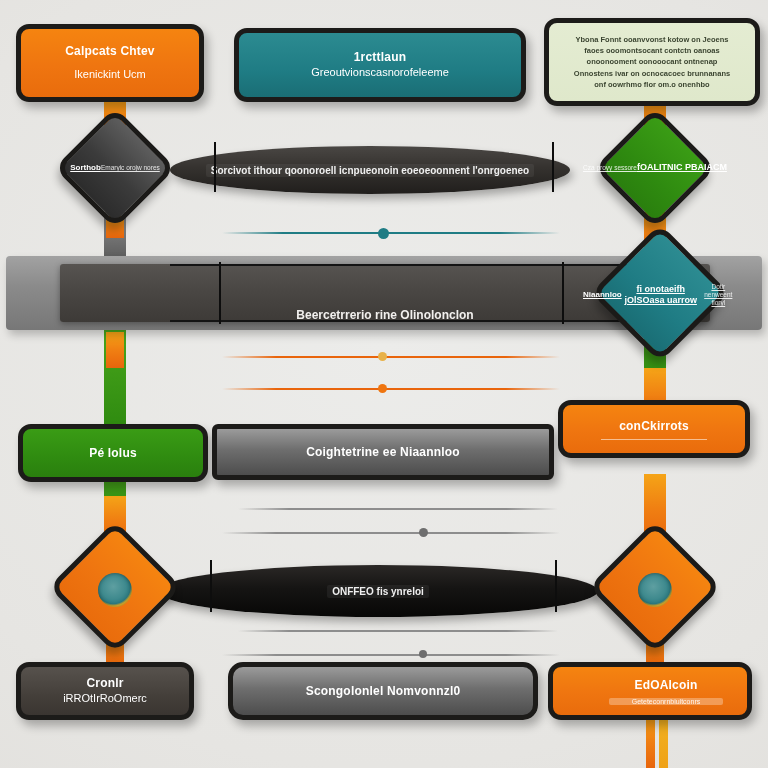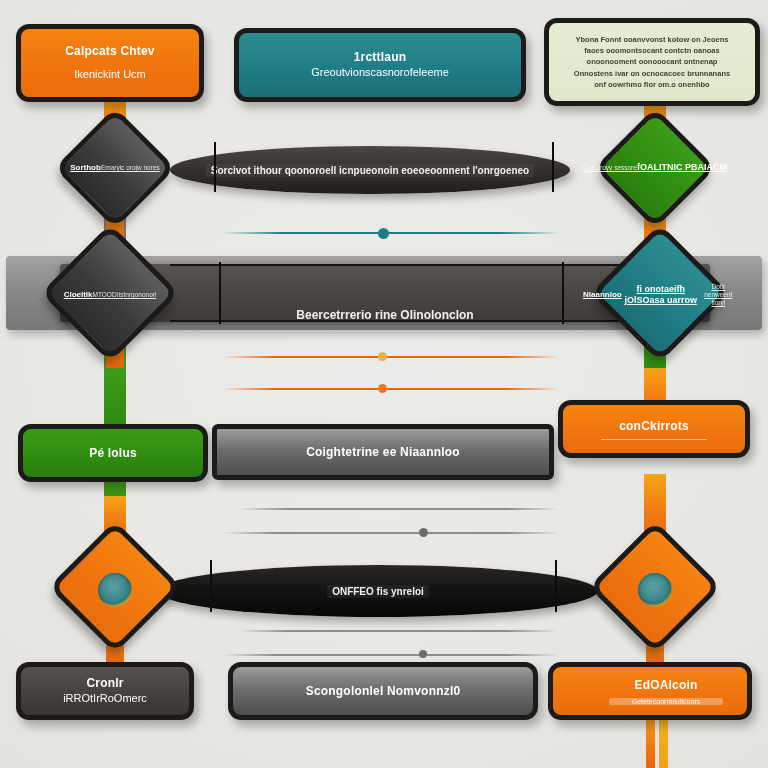--- a/index.html
+++ b/index.html
@@ -194,28 +194,20 @@
   </div>
 
   <div class="dwrap" style="left:583px;top:118px;width:144px;height:100px;">
     <div class="diamond green" style="left:29px;top:7px;width:86px;height:86px;"></div>
     <div class="dlabel">
       <div class="t3">Cza proyy sessore</div>
       <div class="t2">fOALITNIC PBAIACM</div>
     </div>
   </div>
 
-  <div class="dwrap" style="left:33px;top:236px;width:154px;height:118px;">
-    <div class="diamond gray" style="left:28px;top:8px;width:98px;height:98px;"></div>
-    <div class="dlabel">
-      <div class="t1">Cloeltlk</div>
-      <div class="t3">MTOODIts</div>
-      <div class="t3">tnrgononori</div>
-    </div>
-  </div>
 
   <div class="dwrap" style="left:583px;top:236px;width:154px;height:118px;">
     <div class="diamond teal" style="left:28px;top:8px;width:98px;height:98px;"></div>
     <div class="dlabel">
       <div class="t1">Niaannloo</div>
       <div class="t2">fi onotaeifh jOlSOasa uarrow</div>
       <div class="t3">Dotir nenweent floryl</div>
     </div>
   </div>
 
@@ -244,21 +236,21 @@
     <div class="dlabel">
       <div class="dot-ring" style="position:relative;"></div>
     </div>
   </div>
 
   <div class="node darkgray" style="left:16px;top:662px;width:178px;height:58px;">
     <div class="l1">Cronlr</div>
     <div class="l2">iRROtIrRoOmerc</div>
   </div>
 
-  <div class="node gray2" style="left:228px;top:662px;width:310px;height:58px;">
+  <div class="node gray2" style="left:228px;top:662px;width:310px;height:58px;border-radius:15px;">
     <div class="l1">Scongolonlel Nomvonnzl0</div>
   </div>
 
   <div class="node orange" style="left:548px;top:662px;width:204px;height:58px;padding-left:32px;">
     <div class="l1">EdOAIcoin</div>
     <div class="rule thick">Geteteconrnbiultconrs</div>
   </div>
 
 </div>
 

